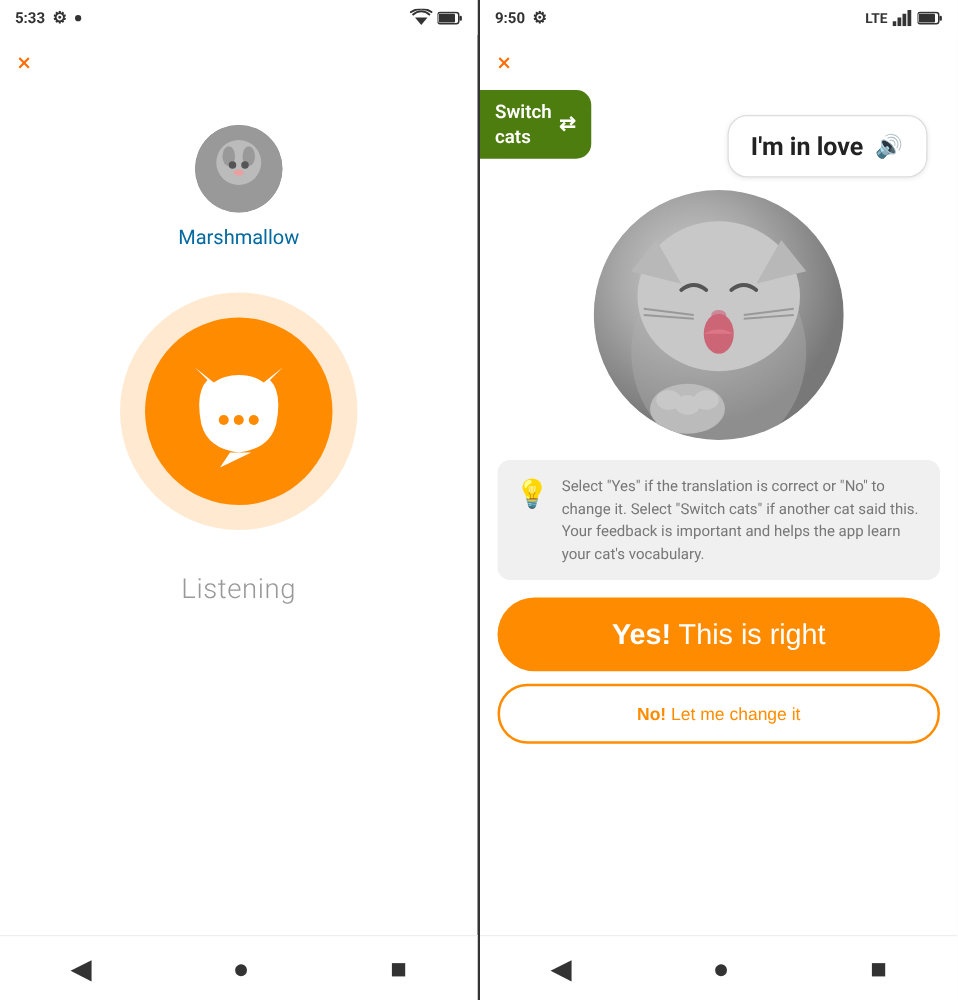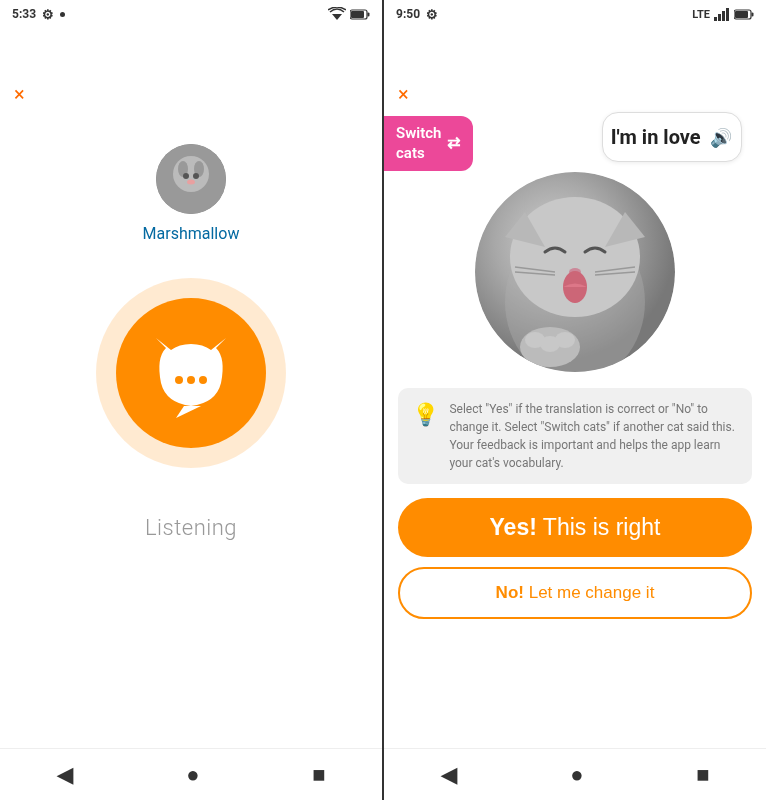--- a/index.html
+++ b/index.html
@@ -19,21 +19,20 @@
       flex: 1;
       background: white;
     }
 
     .phone {
       flex: 1;
       display: flex;
       flex-direction: column;
       background: white;
       position: relative;
-      gap: 44px;
     }
 
     .phone-left {
       border-right: 2px solid #333;
     }
 
     
     .status-bar {
       display: flex;
       justify-content: space-between;
@@ -131,43 +130,43 @@
       background: #FF8C00;
       display: flex;
       align-items: center;
       justify-content: center;
       position: relative;
       z-index: 2;
       cursor: pointer;
     }
 
     .listening-text {
-      margin-top: 42px;
+      margin-top: 30px;
       font-size: 22px;
       color: #999;
       font-weight: 300;
       letter-spacing: 0.5px;
     }
 
     
     .right-content {
       flex: 1;
       display: flex;
       flex-direction: column;
       padding: 8px 14px;
       position: relative;
     }
 
     .speech-bubble {
       align-self: flex-end;
       background: white;
       border: 1.5px solid #ddd;
       border-radius: 16px;
-      padding: 12px 8px;
-      margin-top: 32px;
+      padding: 12px 18px;
+      margin-top: 56px;
       margin-right: 10px;
       display: flex;
       align-items: center;
       gap: 10px;
       box-shadow: 0 1px 4px rgba(0,0,0,0.08);
     }
 
     .speech-text {
       font-size: 20px;
       font-weight: 700;
@@ -177,21 +176,21 @@
     .sound-icon {
       color: #FF8C00;
       font-size: 18px;
     }
 
     
     .switch-cats-btn {
       position: absolute;
       top: 44px;
       left: 0;
-      background: #ec4899;
+      background: #4d7c0f;
       color: white;
       border-radius: 0 12px 12px 0;
       padding: 8px 12px;
       font-size: 15px;
       font-weight: 600;
       display: flex;
       align-items: center;
       gap: 6px;
       cursor: pointer;
       z-index: 10;
@@ -261,21 +260,21 @@
     .btn-yes .yes-bold {
       font-weight: 800;
     }
 
     .btn-no {
       background: white;
       color: #FF8C00;
       border: 2px solid #FF8C00;
       border-radius: 30px;
       padding: 14px;
-      font-size: 17px;
+      font-size: 14px;
       font-weight: 400;
       cursor: pointer;
       text-align: center;
     }
 
     .btn-no .no-bold {
       font-weight: 800;
     }
 
     

